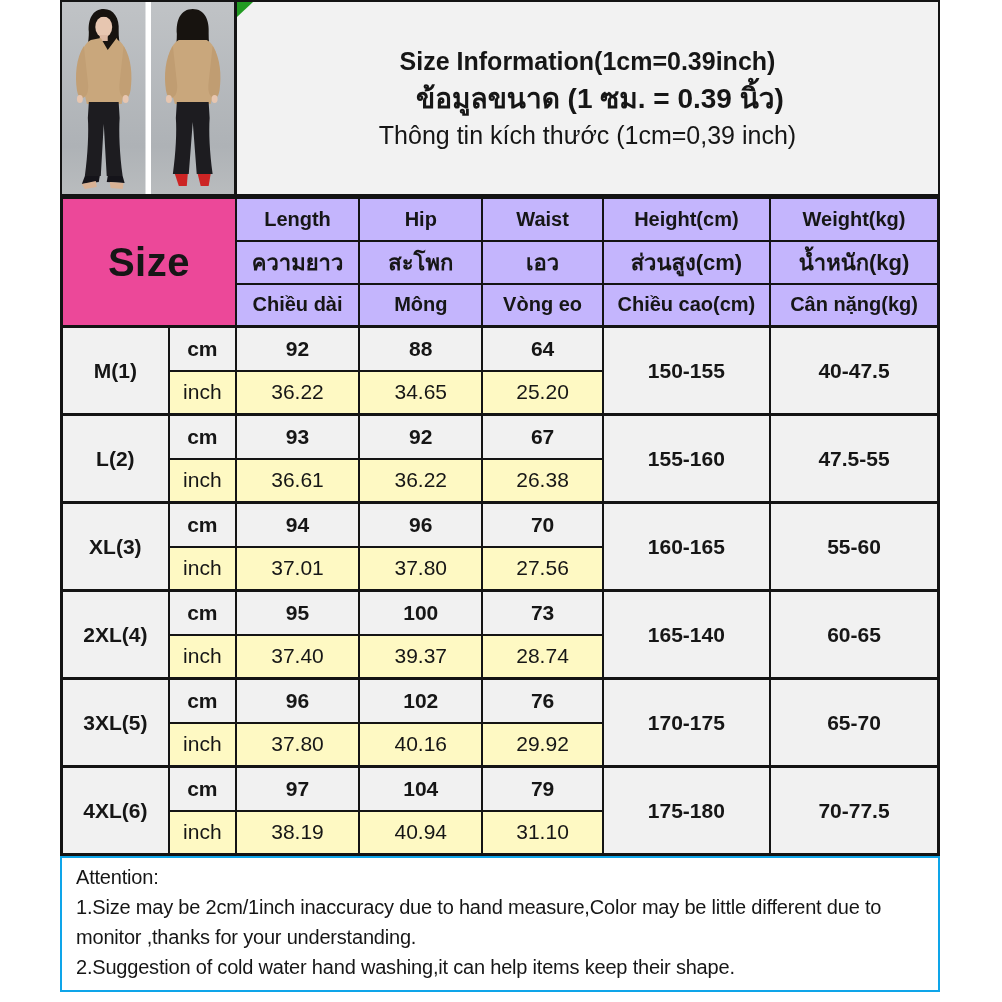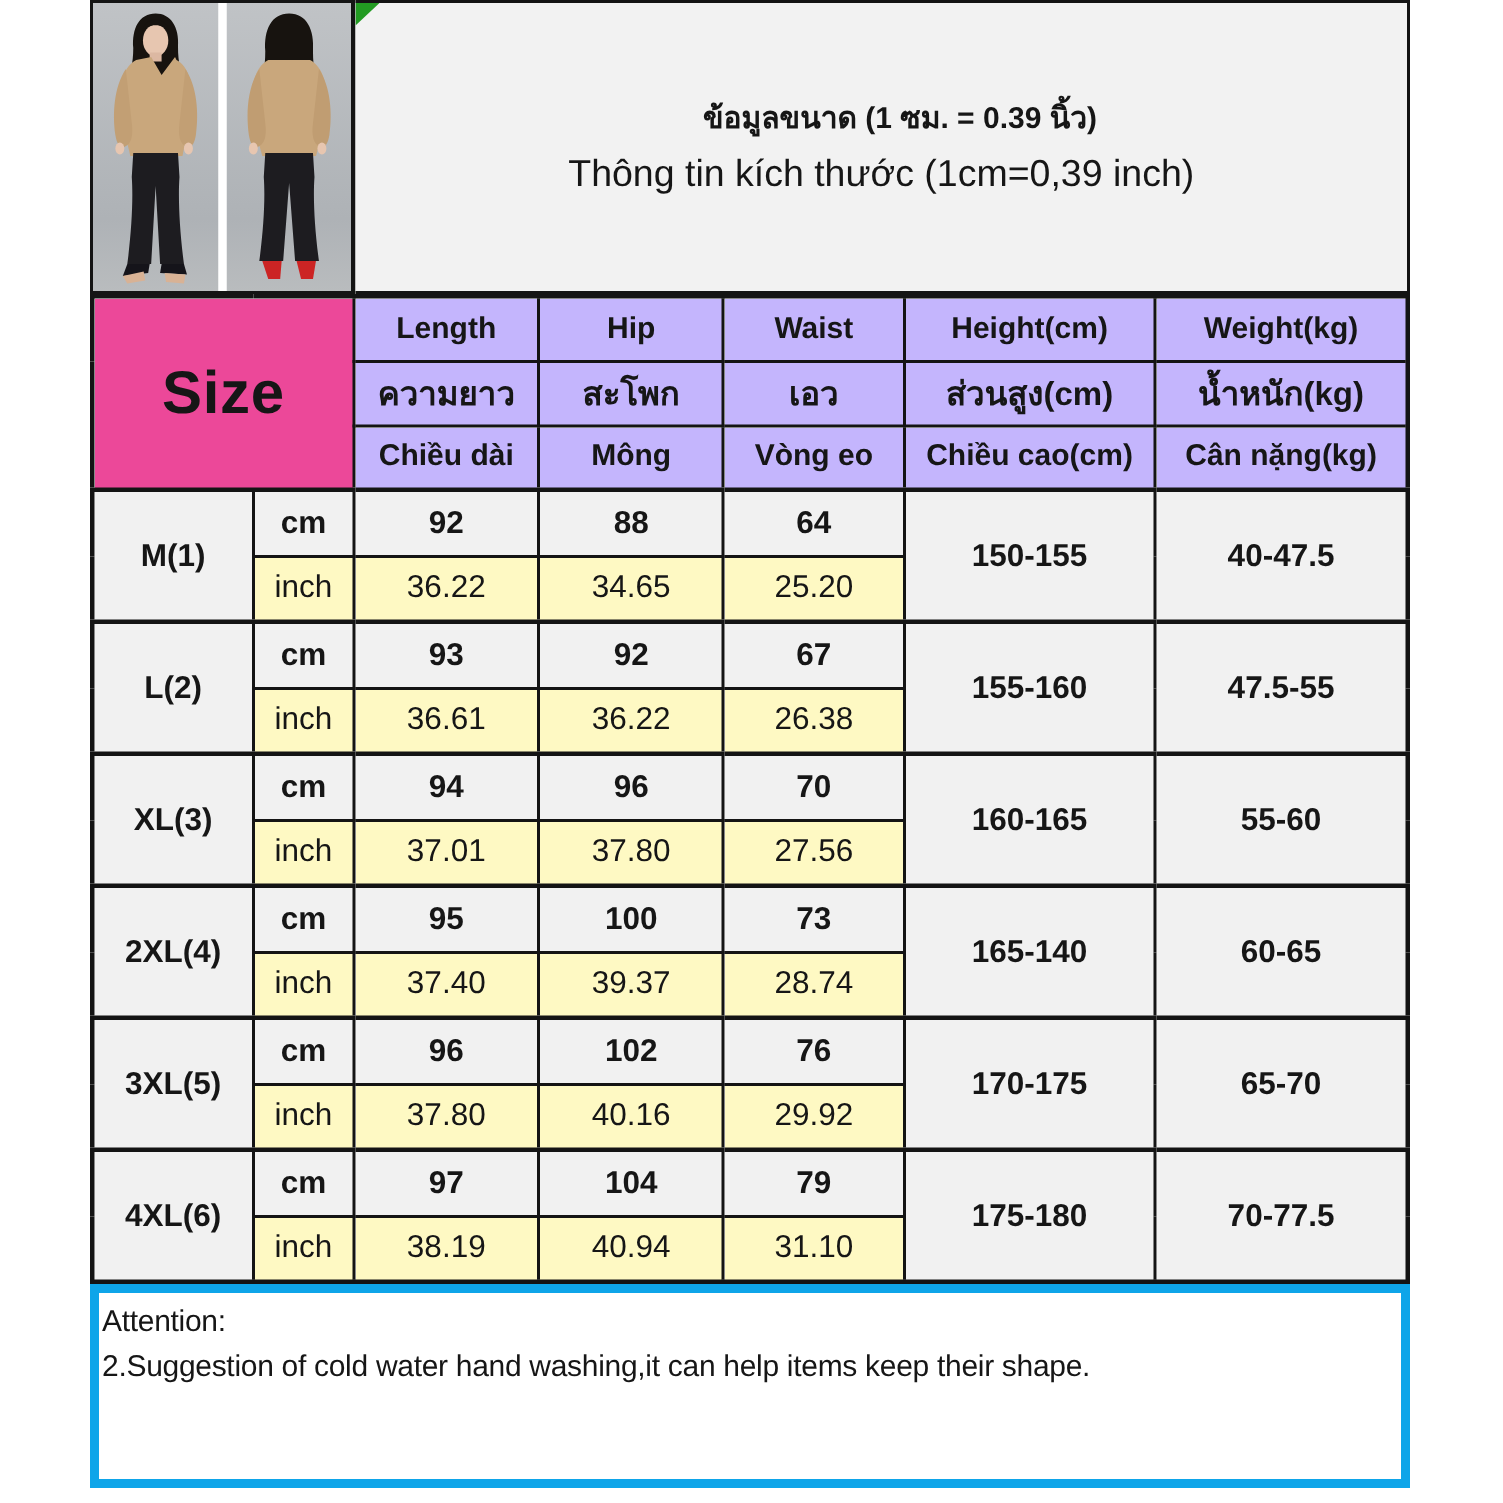--- a/index.html
+++ b/index.html
@@ -17,21 +17,21 @@
     background:#ffffff; display:flex; gap:5px; flex:none;
   }
   .photo-panel { flex:1; height:100%; display:block; }
   .title-block {
     flex:1; background:#f2f2f2; border:2px solid #141414; border-left:none;
     position:relative; display:flex; flex-direction:column; justify-content:center;
     align-items:center; text-align:center;
   }
   .corner-marker { position:absolute; left:0; top:0; }
   .title-en { font-weight:bold; font-size:25px; line-height:37px; }
-  .title-th { font-weight:bold; font-size:20px; line-height:37px;margin-left:25px; }
+  .title-th { font-weight:bold; font-size:28px; line-height:37px;margin-left:25px; }
   .title-vi { font-weight:normal; font-size:25px; line-height:37px; }
 
   
   table.size-table {
     width:880px; border-collapse:collapse; table-layout:fixed;
     border:3px solid #141414;
   }
   .size-table td {
     border:2px solid #141414; text-align:center; vertical-align:middle;
     overflow:hidden; white-space:nowrap;
@@ -43,22 +43,22 @@
     background:#ec4899; font-weight:bold; font-size:40px; letter-spacing:0.5px;
   }
   td.size-label { background:#d8d8d8; font-weight:bold; font-size:21px; }
   tr.row-cm td { height:44px; background:#f1f1f1; font-size:21px; font-weight:bold; }
   tr.row-inch td { height:44px; background:#fef9c3; font-size:21px; font-weight:normal; }
   td.unit-cell { font-weight:bold; font-size:20px; }
   td.range-cell { background:#f1f1f1; font-weight:bold; font-size:20px; }
 
   
   .attention-box {
-    width:880px; height:136px; border:6px solid #0ea5e9; background:#ffffff;
-    padding:4px 6px 0 2px; font-size:20px; line-height:30px; letter-spacing:-0.2px;
+    width:880px; height:136px; border:2px solid #0ea5e9; background:#ffffff;
+    padding:4px 6px 0 14px; font-size:20px; line-height:30px; letter-spacing:-0.2px;
   }
   .attention-box p { white-space:normal; }
 </style>
 </head>
 <body>
 
 <div class="canvas">
   <div class="content">
 
     <div class="top-band">
@@ -107,20 +107,21 @@
           <path d="M26 100 L58 100 L59 116 C58 130 59 150 62 172 L46 172 L42 120 L38 172 L22 172 C25 150 26 130 25 116 Z" fill="#1d1c20"></path>
           <path d="M24 172 L37 172 L36 184 L28 184 Z" fill="#cc2424"></path>
           <path d="M47 172 L60 172 L58 184 L50 184 Z" fill="#cc2424"></path>
         </svg>
       </div>
 
       <div class="title-block">
         <svg class="corner-marker" width="16" height="15">
           <polygon points="0,0 16,0 0,15" fill="#229b22"></polygon>
         </svg>
+        <div class="title-en">Size Information(1cm=0.39inch)</div>
         <div class="title-th">ข้อมูลขนาด (1 ซม. = 0.39 นิ้ว)</div>
         <div class="title-vi">Thông tin kích thước (1cm=0,39 inch)</div>
       </div>
     </div>
 
     <table class="size-table">
       <colgroup>
         <col style="width:107px">
           <col style="width:67px">
           <col style="width:123px">
@@ -246,17 +247,18 @@
           <td class="unit-cell">inch</td>
           <td>38.19</td>
           <td>40.94</td>
           <td>31.10</td>
         </tr>
       </tbody>
     </table>
 
     <div class="attention-box">
       <p>Attention:</p>
+      <p>1.Size may be 2cm/1inch inaccuracy due to hand measure,Color may be little different due to monitor ,thanks for your understanding.</p>
       <p>2.Suggestion of cold water hand washing,it can help items keep their shape.</p>
     </div>
 
   </div>
 </div>
 
 </body></html>

